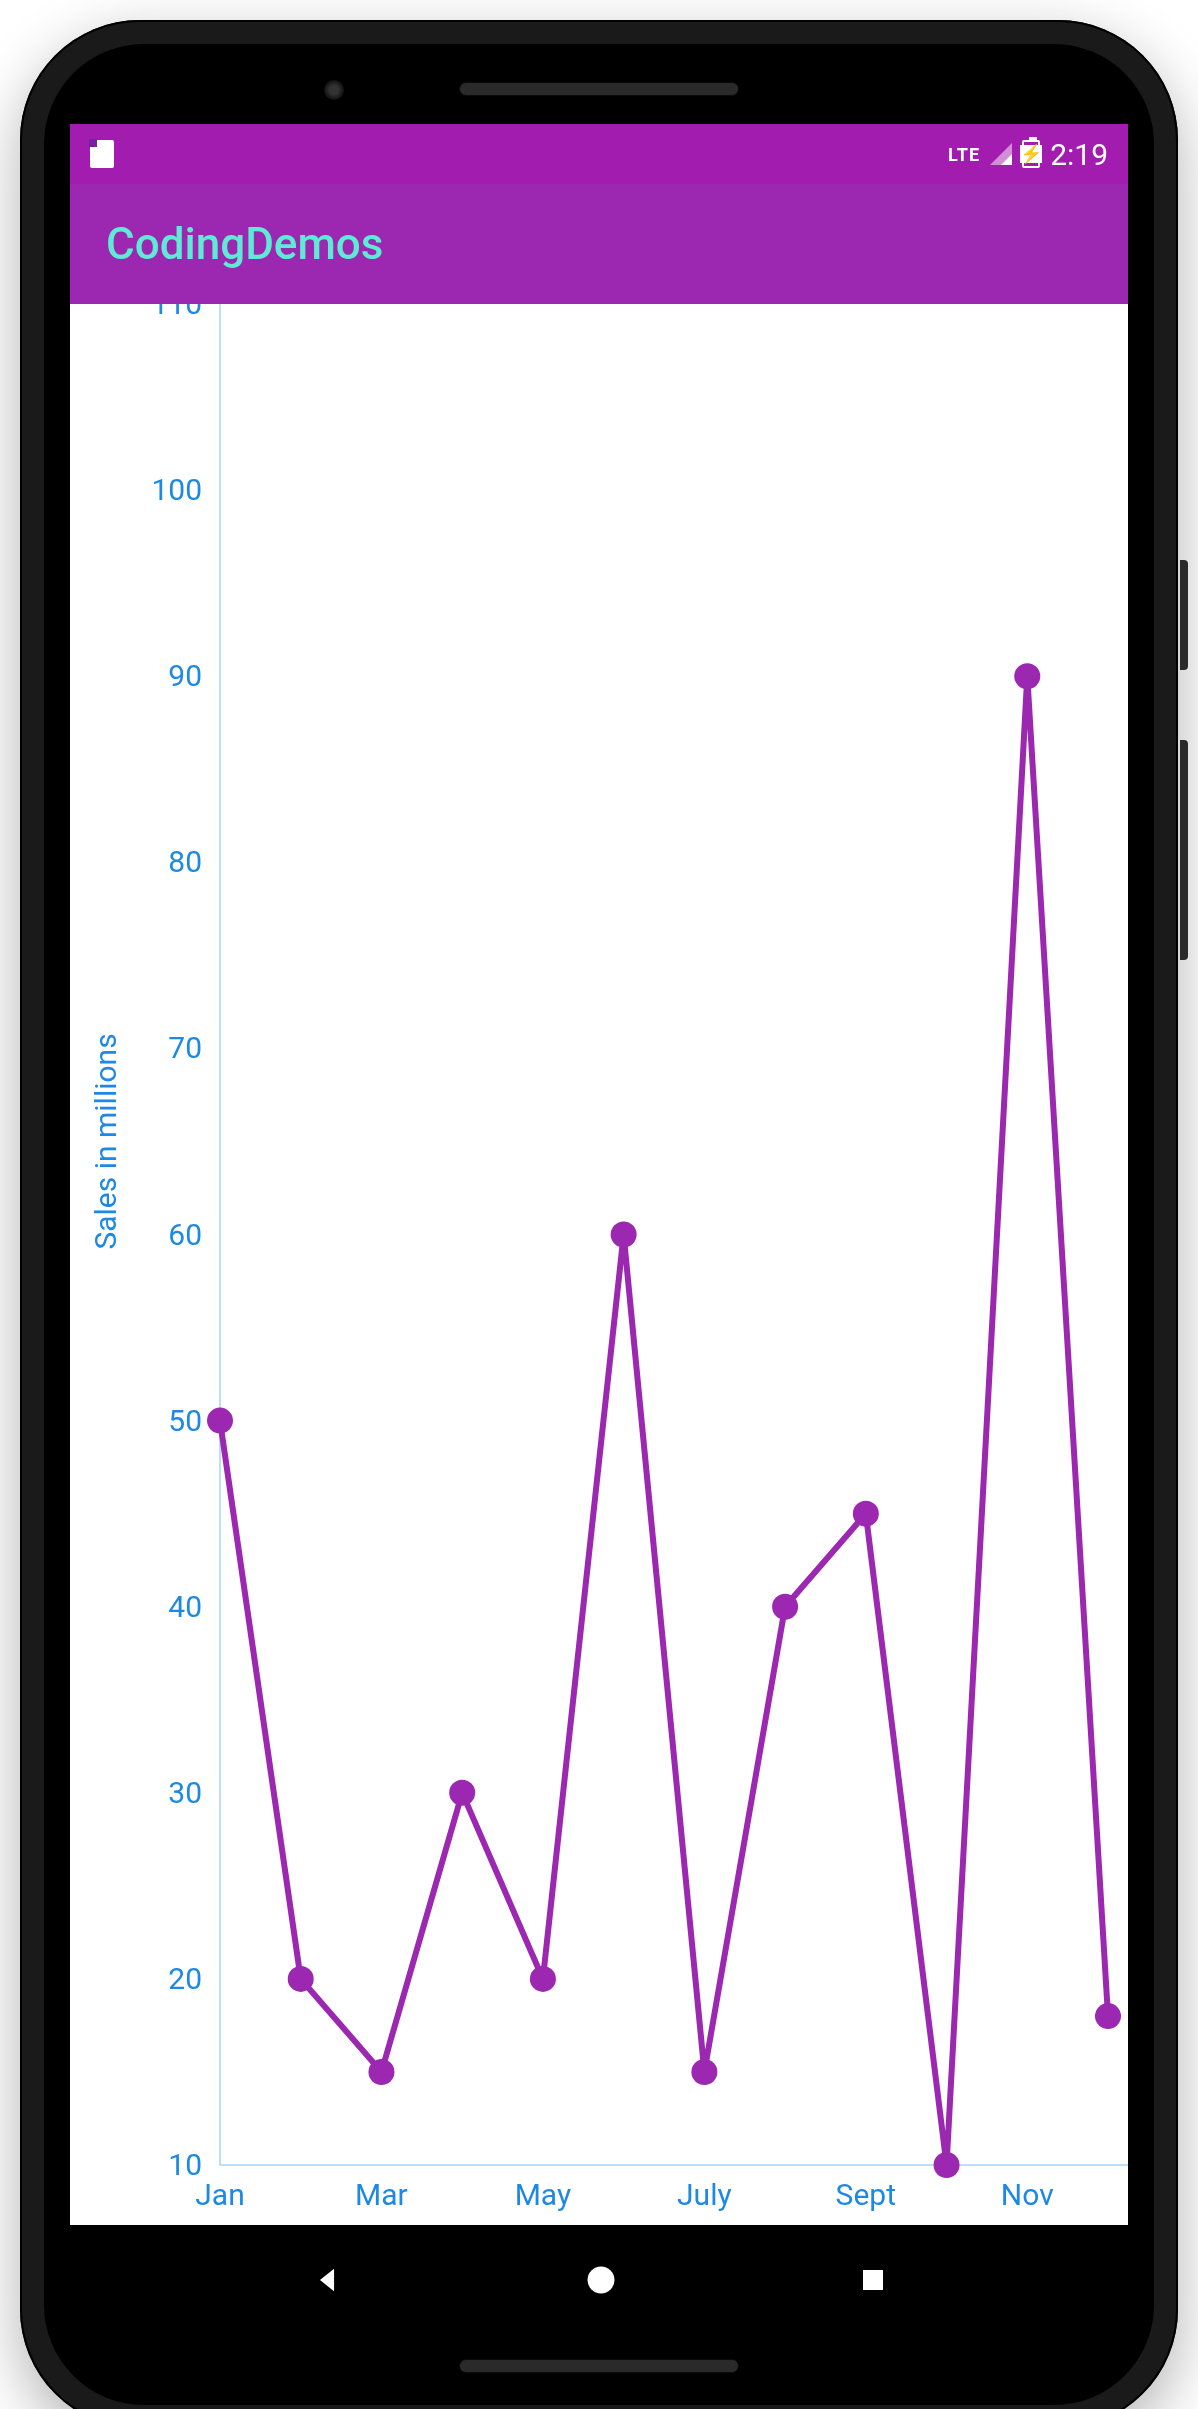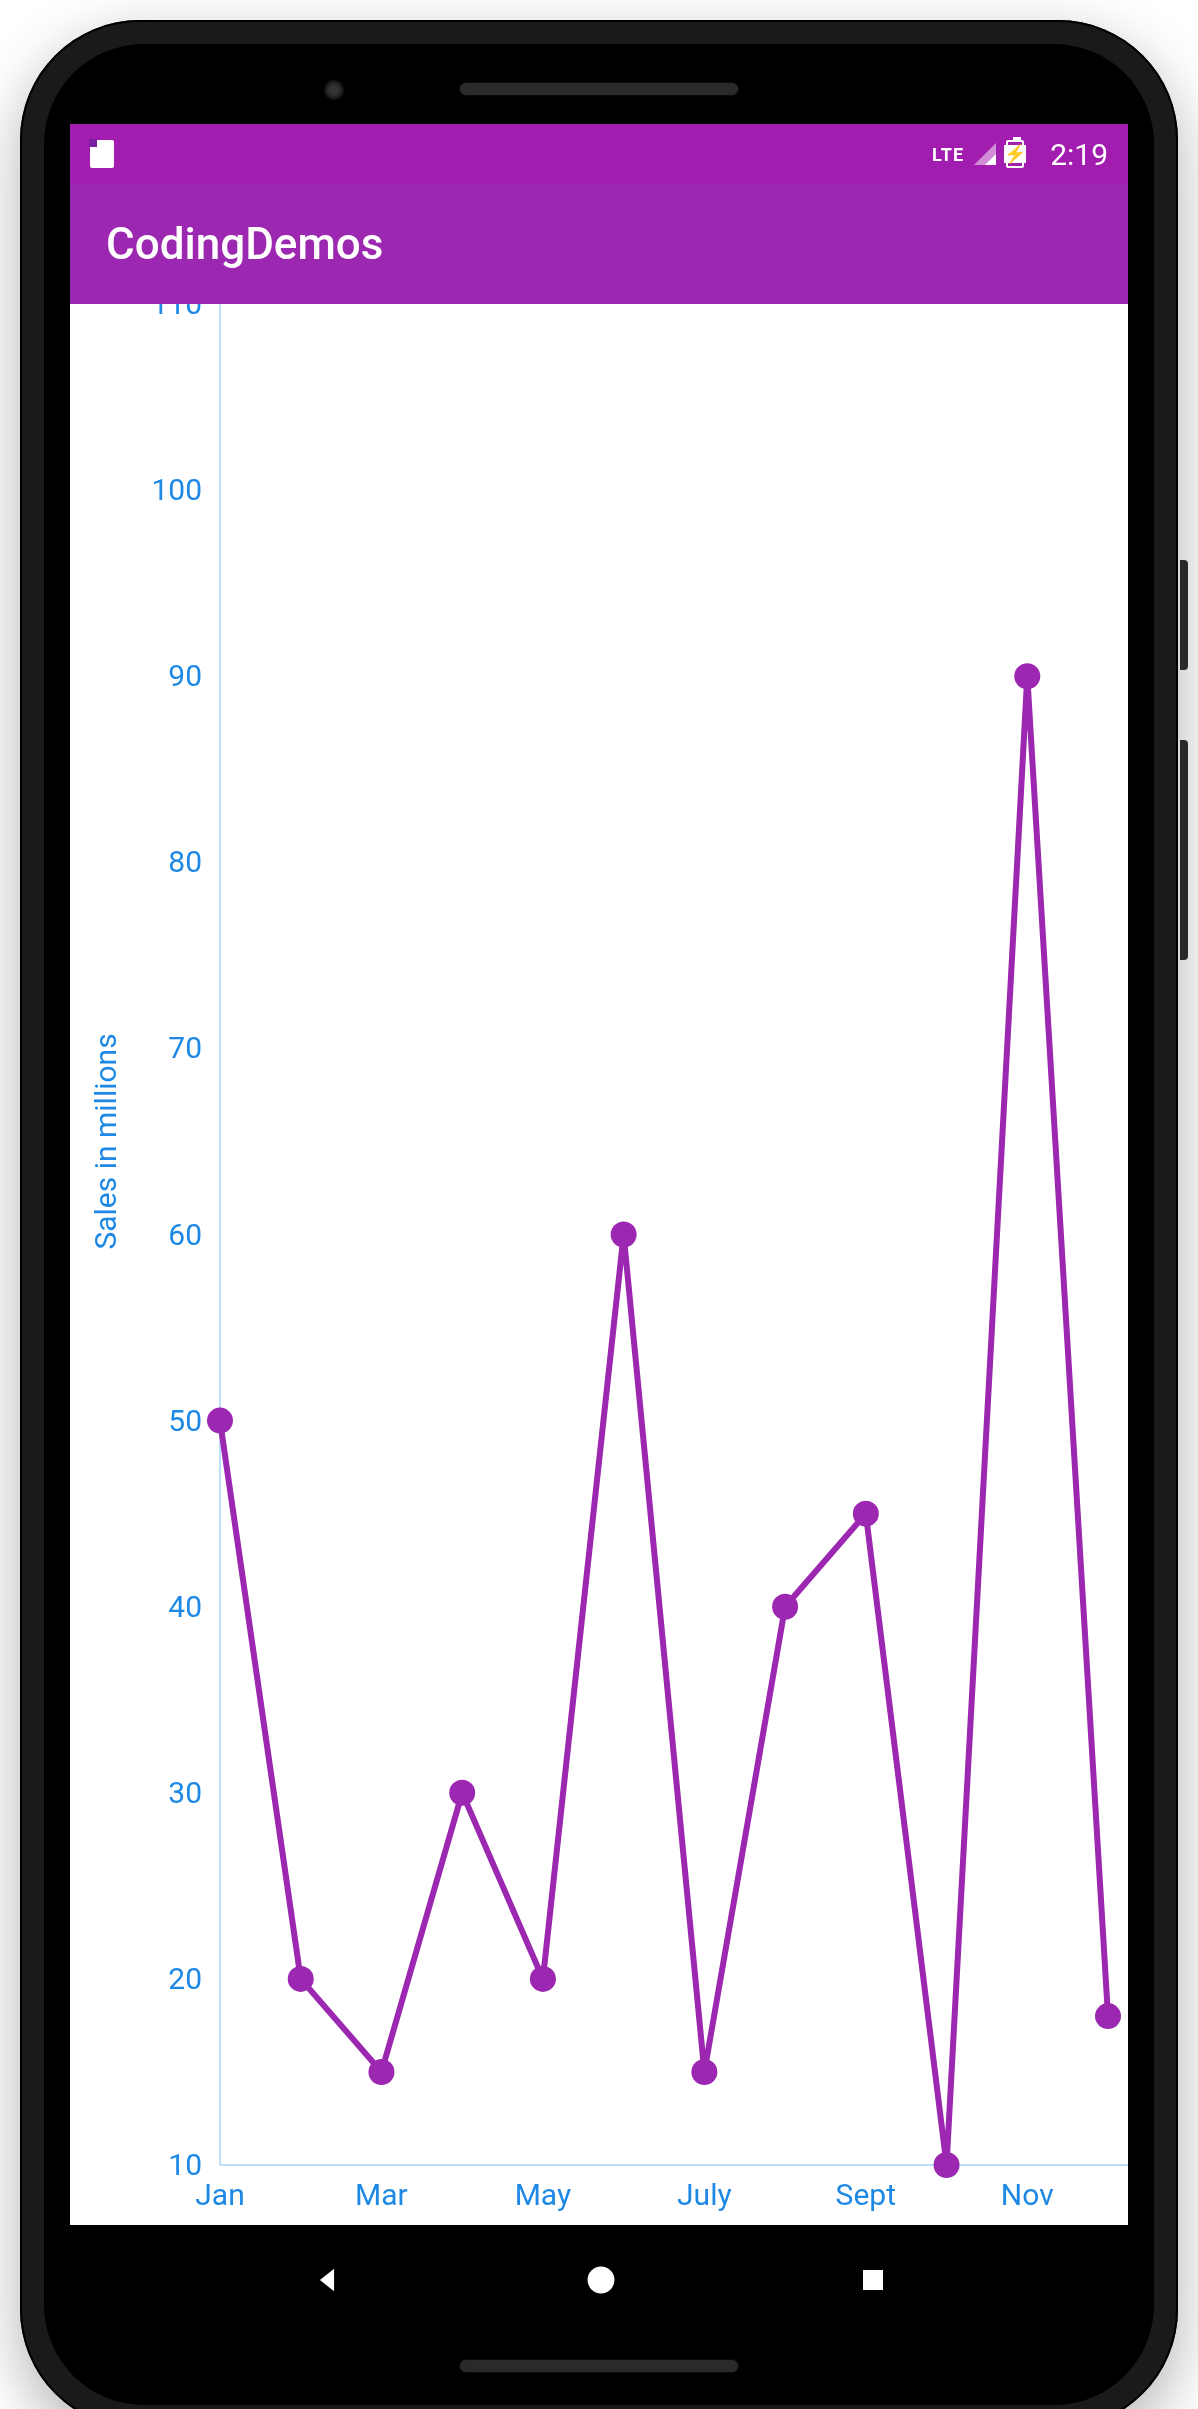--- a/index.html
+++ b/index.html
@@ -88,25 +88,25 @@
   .status-left { display:flex; align-items:center; gap:6px; }
   .status-right { margin-left:auto; display:flex; align-items:center; gap:10px; }
   .sd-icon { width:24px; height:28px; background:#fff; border-radius:2px; position:relative; }
   .sd-icon::before { content:""; position:absolute; top:-1px; left:-1px; width:8px; height:8px; background:#7b1fa2; }
   .lte { font-size:18px; font-weight:700; letter-spacing:1px; }
   .signal { width:0; height:0; border-left:22px solid transparent; border-bottom:22px solid rgba(255,255,255,0.5); position:relative; }
   .signal::after { content:""; position:absolute; bottom:-22px; right:0; width:0; height:0; border-left:11px solid transparent; border-bottom:11px solid #fff; }
   .battery { width:18px; height:28px; border:2px solid #fff; border-radius:2px; position:relative; display:flex; align-items:center; justify-content:center; }
   .battery::before { content:""; position:absolute; top:-5px; left:5px; width:8px; height:3px; background:#fff; }
   .bolt { font-size:18px; color:#7b1fa2; background:#fff; line-height:1; }
-  .clock { font-size:30px; font-weight:400; margin-left:16px; }
+  .clock { font-size:30px; font-weight:400; margin-left:0; }
   .app-bar {
     height: 120px;
     background: #9c27b0;
-    color: #ffffff;
+    color: #5eead4;
     display: flex;
     align-items: center;
     padding: 0 36px;
     font-size: 44px;
     font-weight: 500;
   }
   .chart-area {
     flex: 1;
     position: relative;
     background: #fff;

